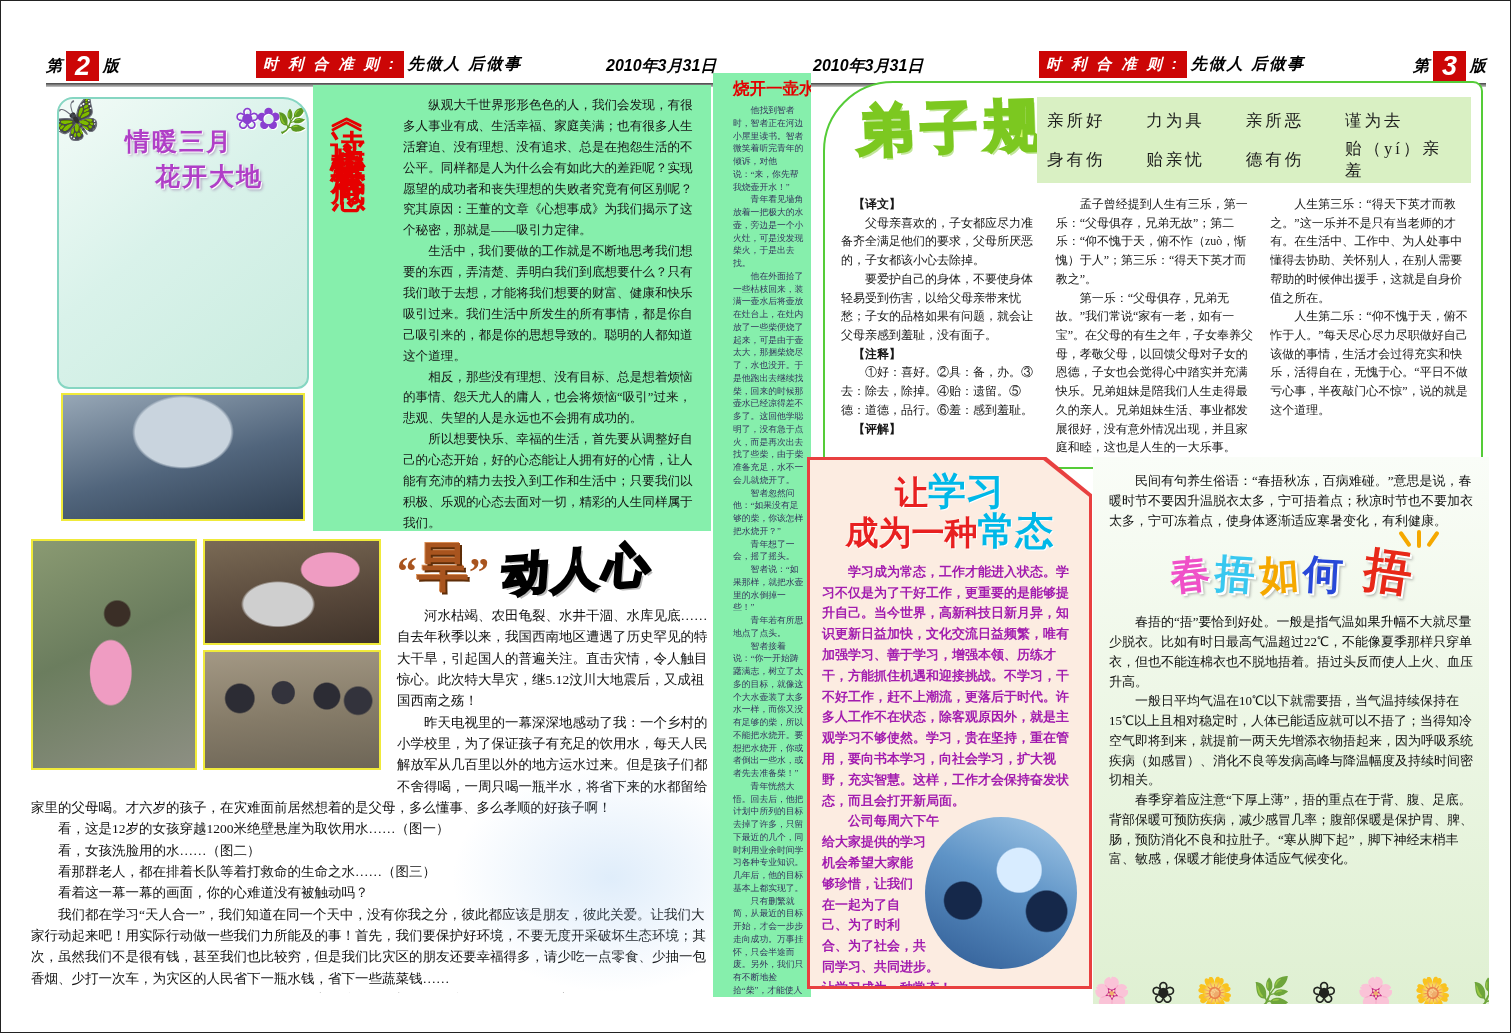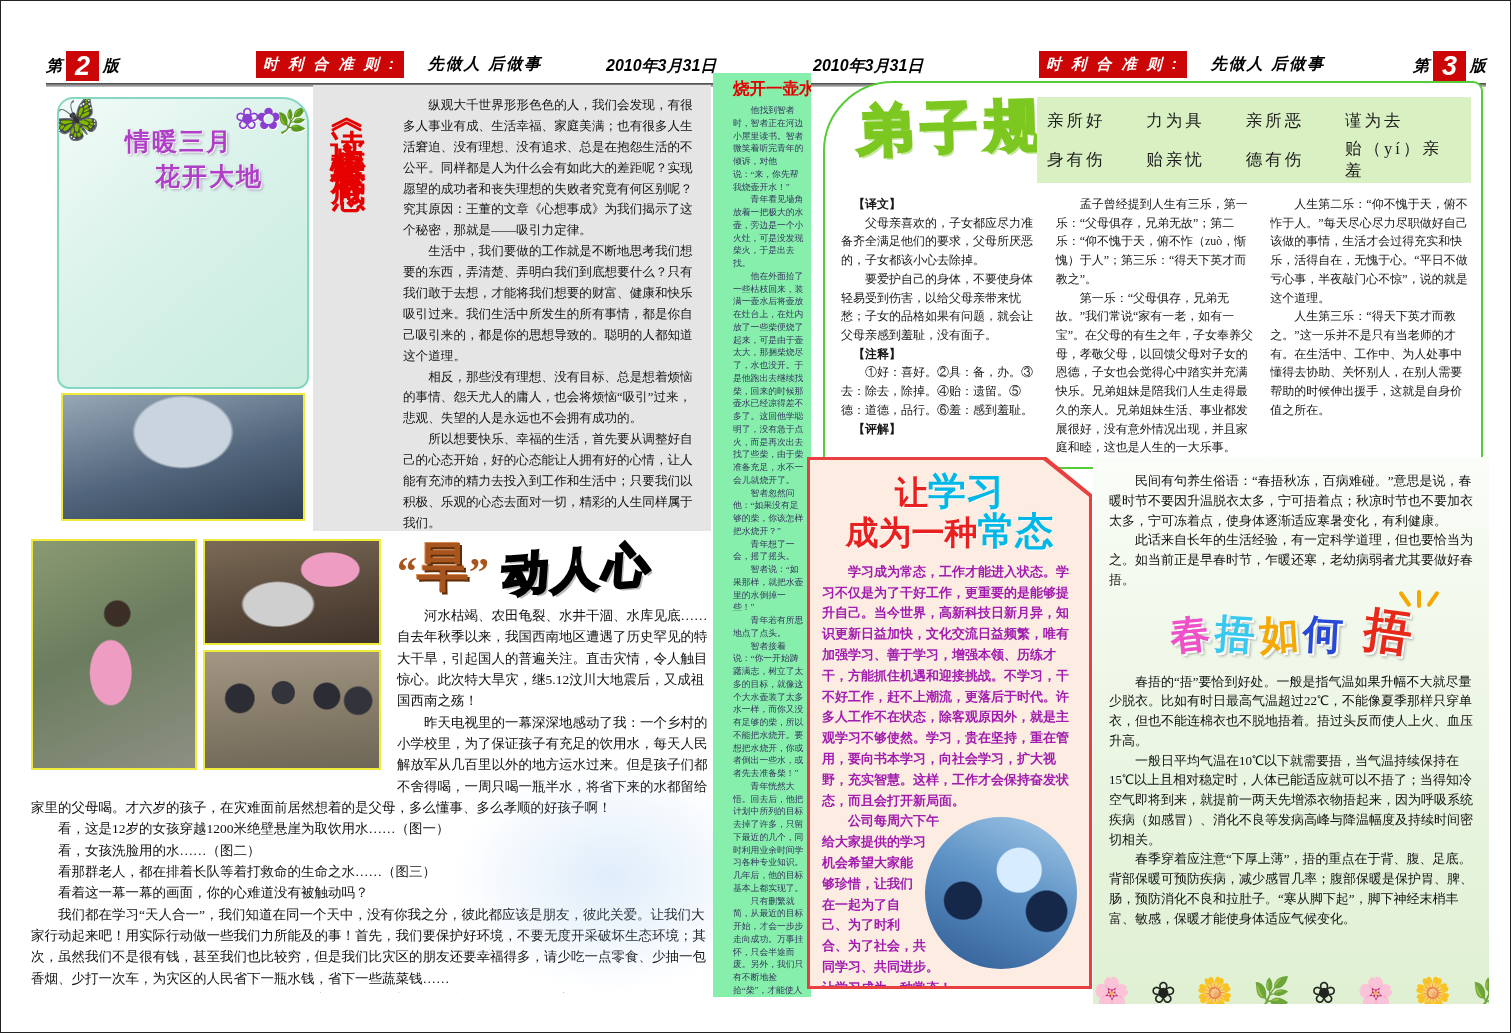--- a/index.html
+++ b/index.html
@@ -10,21 +10,21 @@
   
   .masthead { position:absolute; top:50px; height:30px; }
   .mh-left { left:45px; width:665px; }
   .mh-right { left:800px; width:685px; }
   .mh-item { position:absolute; top:0; white-space:nowrap;font-style:italic; }
   .page-word { font-weight:bold; font-size:16px; color:#000; vertical-align:top; line-height:30px;}
   .num-box { display:inline-block; background:#cc0606; color:#fff; font-weight:bold;
              font-size:27px; line-height:30px; padding:0 9px; margin:0 4px; }
   .motto-label { display:inline-block; background:#cc0606; color:#fff; font-weight:bold;
                  font-size:15px; letter-spacing:3px; padding:4px 7px; }
-  .motto-text { font-weight:bold; font-size:16px; color:#000; margin-left:24px; letter-spacing:2px; }
+  .motto-text { font-weight:bold; font-size:16px; color:#000; margin-left:4px; letter-spacing:2px; }
   .mh-date { font-weight:bold; font-size:16px; line-height:30px; color:#000; }
   .rule { position:absolute; height:4px; background:linear-gradient(#444,#c8c8c8); }
   .rule-l { left:45px; top:82px; width:667px; }
   .rule-r { left:800px; top:82px; width:685px; }
 
   
   .warm-card { position:absolute; left:56px; top:96px; width:252px; height:292px;
                background:linear-gradient(140deg,#f2fbf7 0%,#d9f2ea 45%,#c9ecdf 100%);
                border:2px solid #86d6c2; border-radius:16px 26px 12px 12px; overflow:hidden; }
   .butterfly { position:absolute; left:-12px; top:-4px; font-size:44px;
@@ -38,21 +38,21 @@
              text-shadow:1px 1px 0 #fff,2px 2px 3px rgba(80,0,100,.35); letter-spacing:2px;}
   .warm-body { margin:10px 13px 0 13px; font-size:11.5px; line-height:1.42;
                color:#3c3c8e; text-indent:2em; font-family:"Liberation Serif",serif; }
   .photo { border:2px solid #f0ea3a; }
   .ph-staff { position:absolute; left:60px; top:392px; width:244px; height:128px;
               background:radial-gradient(ellipse at 50% 30%, #c9d4de 0 28%, transparent 30%),
                          linear-gradient(165deg,#97a7b6 0%,#51657c 55%,#2f3f52 100%); }
 
   
   .yellow-box { position:absolute; left:312px; top:84px; width:398px; height:446px;
-                background:#e5e5e5; overflow:hidden; }
+                background:#86efac; overflow:hidden; }
   .read-title { position:absolute; left:10px; top:16px; height:420px;
                 writing-mode:vertical-rl; font-size:35px; font-weight:bold; color:#e60000;
                 letter-spacing:6px; font-family:"Liberation Serif","DejaVu Serif",serif; }
   .read-body { position:absolute; left:90px; top:10px; width:298px; height:428px;
                font-size:12.6px; line-height:1.66; color:#151515;
                font-family:"Liberation Serif",serif; }
   .read-body p { text-indent:2em; }
 
   
   .drought { position:absolute; left:30px; top:532px; width:682px; height:460px; overflow:hidden; }
@@ -248,22 +248,22 @@
     </div>
     <div class="dz-cols">
       <div class="dz-h">【译文】</div>
       <p>父母亲喜欢的，子女都应尽力准备齐全满足他们的要求，父母所厌恶的，子女都该小心去除掉。</p>
       <p>要爱护自己的身体，不要使身体轻易受到伤害，以给父母亲带来忧愁；子女的品格如果有问题，就会让父母亲感到羞耻，没有面子。</p>
       <div class="dz-h">【注释】</div>
       <p>①好：喜好。②具：备，办。③去：除去，除掉。④贻：遗留。⑤德：道德，品行。⑥羞：感到羞耻。</p>
       <div class="dz-h">【评解】</div>
       <p>孟子曾经提到人生有三乐，第一乐：“父母俱存，兄弟无故”；第二乐：“仰不愧于天，俯不怍（zuò，惭愧）于人”；第三乐：“得天下英才而教之”。</p>
       <p>第一乐：“父母俱存，兄弟无故。”我们常说“家有一老，如有一宝”。在父母的有生之年，子女奉养父母，孝敬父母，以回馈父母对子女的恩德，子女也会觉得心中踏实并充满快乐。兄弟姐妹是陪我们人生走得最久的亲人。兄弟姐妹生活、事业都发展很好，没有意外情况出现，并且家庭和睦，这也是人生的一大乐事。</p>
+      <p>人生第三乐：“得天下英才而教之。”这一乐并不是只有当老师的才有。在生活中、工作中、为人处事中懂得去协助、关怀别人，在别人需要帮助的时候伸出援手，这就是自身价值之所在。</p>
       <p>人生第二乐：“仰不愧于天，俯不怍于人。”每天尽心尽力尽职做好自己该做的事情，生活才会过得充实和快乐，活得自在，无愧于心。“平日不做亏心事，半夜敲门心不惊”，说的就是这个道理。</p>
-      <p>人生第三乐：“得天下英才而教之。”这一乐并不是只有当老师的才有。在生活中、工作中、为人处事中懂得去协助、关怀别人，在别人需要帮助的时候伸出援手，这就是自身价值之所在。</p>
     </div>
   </div>
 
   <div class="study-frame">
     <div class="study-inner">
       <div class="study-t">
         <div><span class="st-red">让</span><span class="st-cyan">学习</span></div>
         <div><span class="st-red">成为一种</span><span class="st-cyan">常态</span></div>
       </div>
       <div class="study-body">
@@ -272,21 +272,20 @@
           <div class="ph-meeting"></div>
           <p>公司每周六下午给大家提供的学习机会希望大家能够珍惜，让我们在一起为了自己、为了时利合、为了社会，共同学习、共同进步。让学习成为一种常态！</p>
         </div>
       </div>
     </div>
   </div>
 
   <div class="chunwu">
     <div class="cw-text">
       <p>民间有句养生俗语：“春捂秋冻，百病难碰。”意思是说，春暖时节不要因升温脱衣太多，宁可捂着点；秋凉时节也不要加衣太多，宁可冻着点，使身体逐渐适应寒暑变化，有利健康。</p>
-      <p>此话来自长年的生活经验，有一定科学道理，但也要恰当为之。如当前正是早春时节，乍暖还寒，老幼病弱者尤其要做好春捂。</p>
     </div>
     <div class="cw-title">
       <span class="cw-c cw-c0">春</span>
       <span class="cw-c cw-c1">捂</span>
       <span class="cw-c cw-c2">如</span>
       <span class="cw-c cw-c3">何</span>
       <span class="cw-c cw-c4">捂</span>
       <span class="burst">
           <i></i>
           <i></i>

